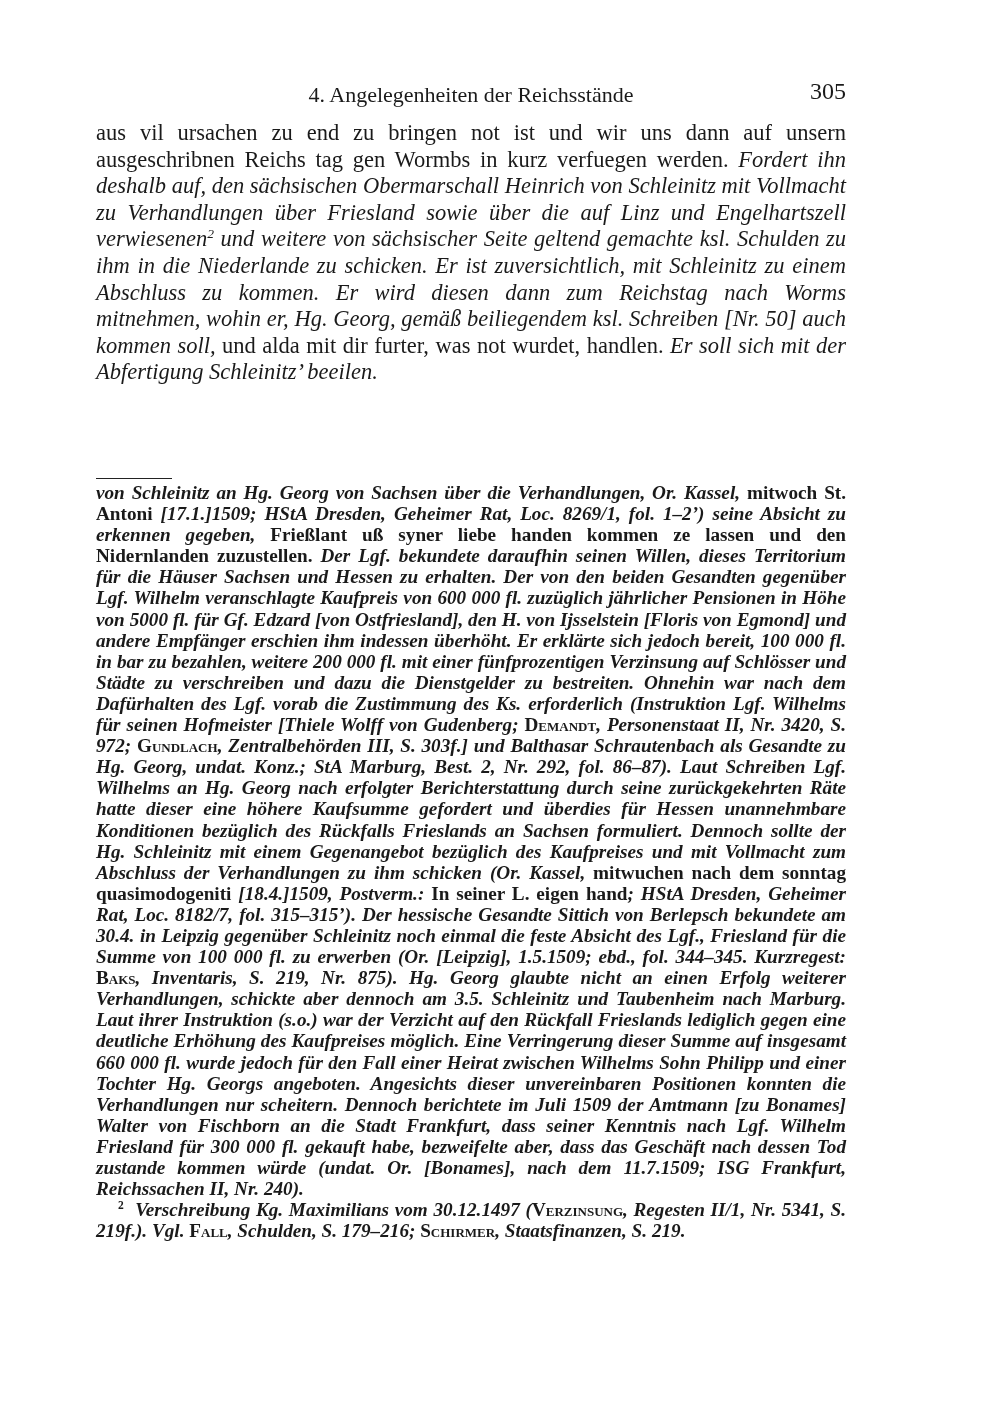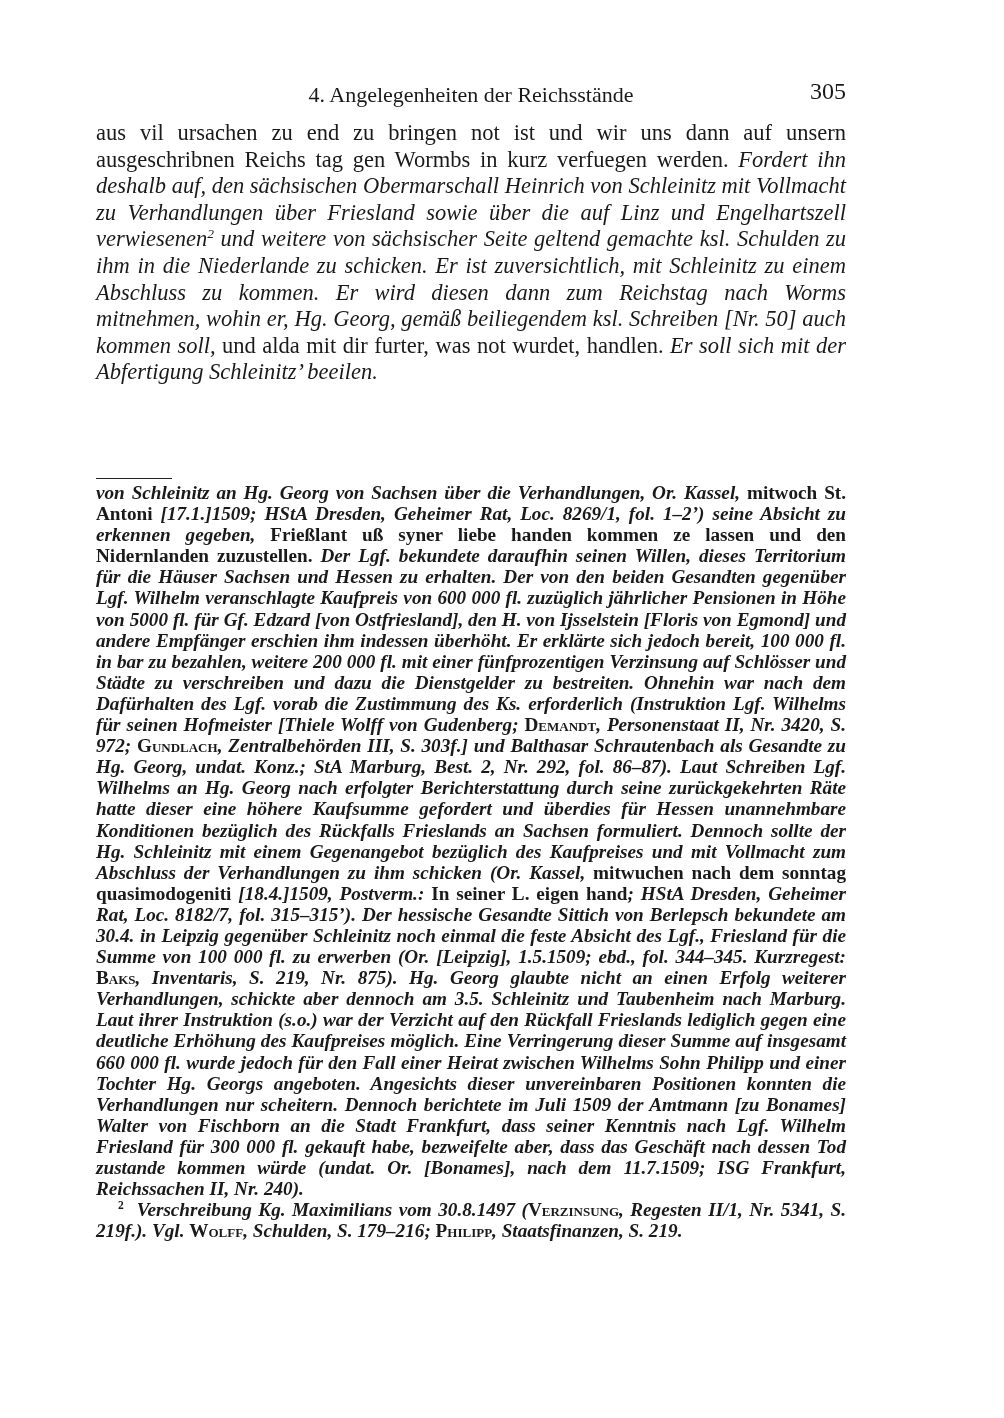--- a/index.html
+++ b/index.html
@@ -31,14 +31,14 @@
 <div class="main">
   <p>
     <span>aus vil ursachen zu end zu bringen not ist und wir uns dann auf unsern ausgeschribnen Reichs tag gen Wormbs in kurz verfuegen werden. </span><span class="it">Fordert ihn deshalb auf, den sächsischen Obermarschall Heinrich von Schleinitz mit Vollmacht zu Verhandlungen über Friesland sowie über die auf Linz und Engelhartszell verwiesenen</span><sup class="it">2</sup><span class="it"> und weitere von sächsischer Seite geltend gemachte ksl. Schulden zu ihm in die Niederlande zu schicken. Er ist zuversichtlich, mit Schleinitz zu einem Abschluss zu kommen. Er wird diesen dann zum Reichstag nach Worms mitnehmen, wohin er, Hg. Georg, gemäß beiliegendem ksl. Schreiben [Nr. 50] auch kommen soll, </span><span>und alda mit dir furter, was not wurdet, handlen. </span><span class="it">Er soll sich mit der Abfertigung Schleinitz’ beeilen.</span>
   </p>
 </div>
 
 <div class="rule"></div>
 
 <div class="notes">
   <p><span class="it">von Schleinitz an Hg. Georg von Sachsen über die Verhandlungen, Or. Kassel, </span><span>mitwoch St. Antoni </span><span class="it">[17.1.]1509; HStA Dresden, Geheimer Rat, Loc. 8269/1, fol. 1–2’) seine Absicht zu erkennen gegeben, </span><span>Frießlant uß syner liebe handen kommen ze lassen und den Nidernlanden zuzustellen. </span><span class="it">Der Lgf. bekundete daraufhin seinen Willen, dieses Territorium für die Häuser Sachsen und Hessen zu erhalten. Der von den beiden Gesandten gegenüber Lgf. Wilhelm veranschlagte Kaufpreis von 600 000 fl. zuzüglich jährlicher Pensionen in Höhe von 5000 fl. für Gf. Edzard [von Ostfriesland], den H. von Ijsselstein [Floris von Egmond] und andere Empfänger erschien ihm indessen überhöht. Er erklärte sich jedoch bereit, 100 000 fl. in bar zu bezahlen, weitere 200 000 fl. mit einer fünfprozentigen Verzinsung auf Schlösser und Städte zu verschreiben und dazu die Dienstgelder zu bestreiten. Ohnehin war nach dem Dafürhalten des Lgf. vorab die Zustimmung des Ks. erforderlich (Instruktion Lgf. Wilhelms für seinen Hofmeister [Thiele Wolff von Gudenberg; </span><span class="sc">Demandt</span><span class="it">, Personenstaat II, Nr. 3420, S. 972; </span><span class="sc">Gundlach</span><span class="it">, Zentralbehörden III, S. 303f.] und Balthasar Schrautenbach als Gesandte zu Hg. Georg, undat. Konz.; StA Marburg, Best. 2, Nr. 292, fol. 86–87). Laut Schreiben Lgf. Wilhelms an Hg. Georg nach erfolgter Berichterstattung durch seine zurückgekehrten Räte hatte dieser eine höhere Kaufsumme gefordert und überdies für Hessen unannehmbare Konditionen bezüglich des Rückfalls Frieslands an Sachsen formuliert. Dennoch sollte der Hg. Schleinitz mit einem Gegenangebot bezüglich des Kaufpreises und mit Vollmacht zum Abschluss der Verhandlungen zu ihm schicken (Or. Kassel, </span><span>mitwuchen nach dem sonntag quasimodogeniti </span><span class="it">[18.4.]1509, Postverm.: </span><span>In seiner L. eigen hand</span><span class="it">; HStA Dresden, Geheimer Rat, Loc. 8182/7, fol. 315–315’). Der hessische Gesandte Sittich von Berlepsch bekundete am 30.4. in Leipzig gegenüber Schleinitz noch einmal die feste Absicht des Lgf., Friesland für die Summe von 100 000 fl. zu erwerben (Or. [Leipzig], 1.5.1509; ebd., fol. 344–345. Kurzregest: </span><span class="sc">Baks</span><span class="it">, Inventaris, S. 219, Nr. 875). Hg. Georg glaubte nicht an einen Erfolg weiterer Verhandlungen, schickte aber dennoch am 3.5. Schleinitz und Taubenheim nach Marburg. Laut ihrer Instruktion (s.o.) war der Verzicht auf den Rückfall Frieslands lediglich gegen eine deutliche Erhöhung des Kaufpreises möglich. Eine Verringerung dieser Summe auf insgesamt 660 000 fl. wurde jedoch für den Fall einer Heirat zwischen Wilhelms Sohn Philipp und einer Tochter Hg. Georgs angeboten. Angesichts dieser unvereinbaren Positionen konnten die Verhandlungen nur scheitern. Dennoch berichtete im Juli 1509 der Amtmann [zu Bonames] Walter von Fischborn an die Stadt Frankfurt, dass seiner Kenntnis nach Lgf. Wilhelm Friesland für 300 000 fl. gekauft habe, bezweifelte aber, dass das Geschäft nach dessen Tod zustande kommen würde (undat. Or. [Bonames], nach dem 11.7.1509; ISG Frankfurt, Reichssachen II, Nr. 240).</span></p>
-  <p class="fn2"><sup>2</sup>&nbsp; <span class="it">Verschreibung Kg. Maximilians vom 30.8.1497 (</span><span class="sc">Verzinsung</span><span class="it">, Regesten II/1, Nr. 5341, S. 219f.). Vgl. </span><span class="sc">Wolff</span><span class="it">, Schulden, S. 179–216; </span><span class="sc">Philipp</span><span class="it">, Staatsfinanzen, S. 219.</span></p>
+  <p class="fn2"><sup>2</sup>&nbsp; <span class="it">Verschreibung Kg. Maximilians vom 30.12.1497 (</span><span class="sc">Verzinsung</span><span class="it">, Regesten II/1, Nr. 5341, S. 219f.). Vgl. </span><span class="sc">Fall</span><span class="it">, Schulden, S. 179–216; </span><span class="sc">Schirmer</span><span class="it">, Staatsfinanzen, S. 219.</span></p>
 </div>
 
 </body></html>

